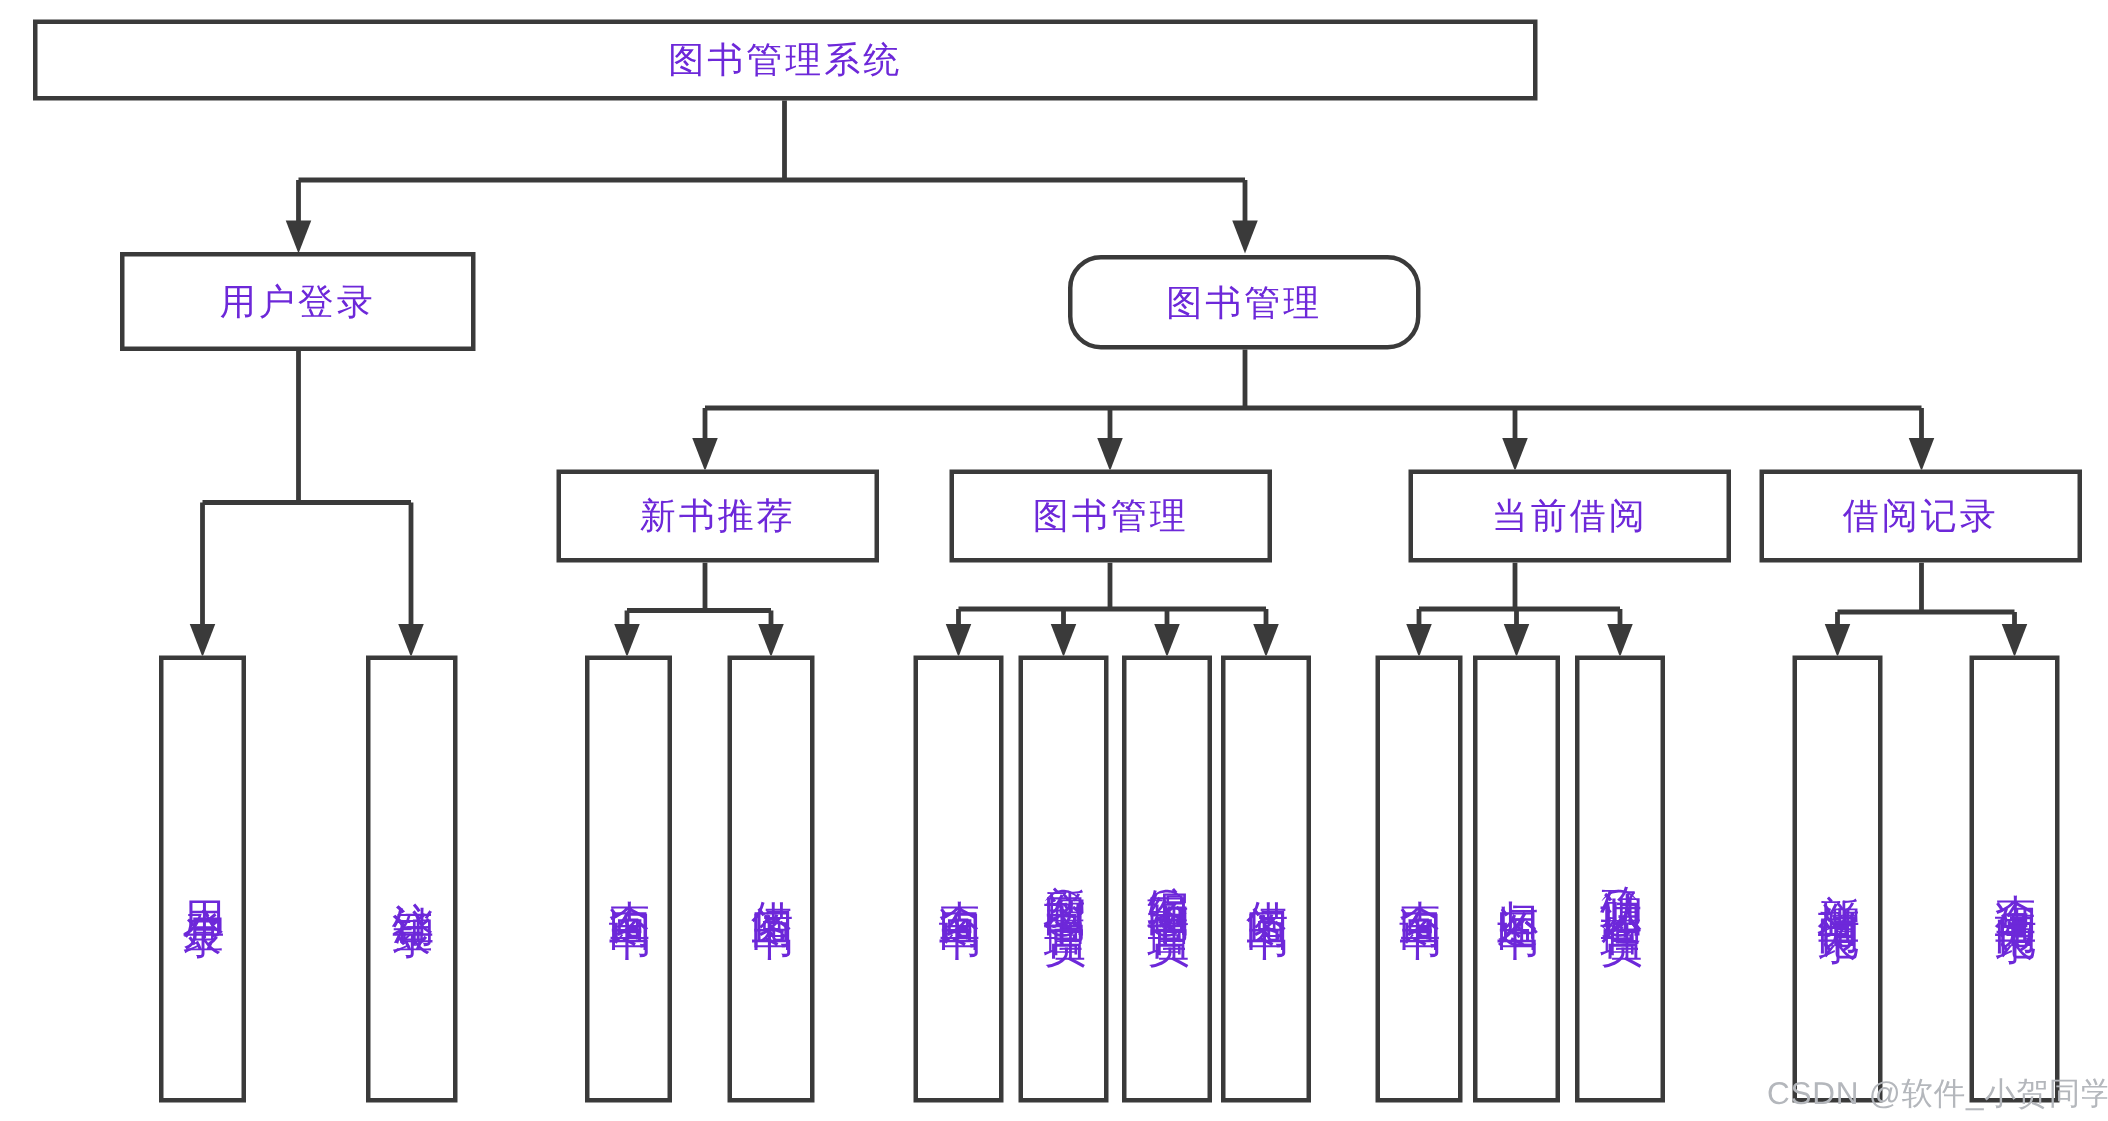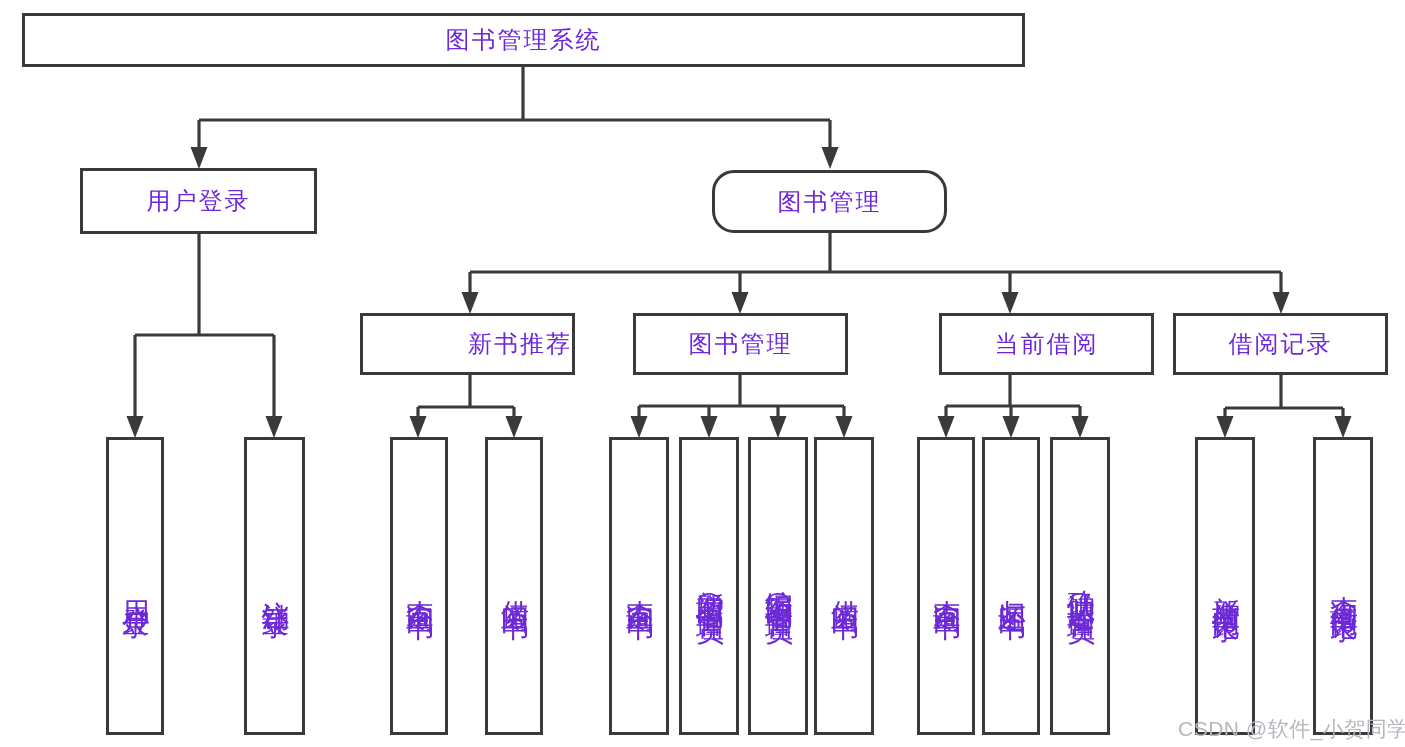--- a/index.html
+++ b/index.html
@@ -104,21 +104,21 @@
     <span class="hlabel">图书管理系统</span>
   </div>
 
   <div class="node" style="left:80px; top:168px; width:237px; height:66px;">
     <span class="hlabel">用户登录</span>
   </div>
   <div class="node" style="left:712px; top:170px; width:235px; height:63px;border-radius:22px;">
     <span class="hlabel">图书管理</span>
   </div>
 
-  <div class="node" style="left:360px; top:313px; width:215px; height:62px;justify-content:flex-end;">
+  <div class="node" style="left:371px; top:313px; width:215px; height:62px;">
     <span class="hlabel">新书推荐</span>
   </div>
   <div class="node" style="left:633px; top:313px; width:215px; height:62px;">
     <span class="hlabel">图书管理</span>
   </div>
   <div class="node" style="left:903px; top:313px; width:215px; height:62px;margin-left:36px;">
     <span class="hlabel">当前借阅</span>
   </div>
   <div class="node" style="left:1173px; top:313px; width:215px; height:62px;">
     <span class="hlabel">借阅记录</span>

